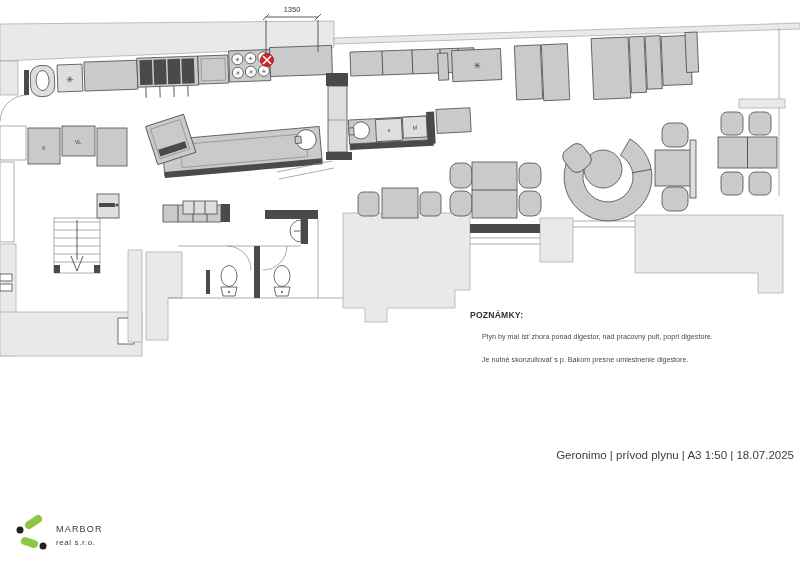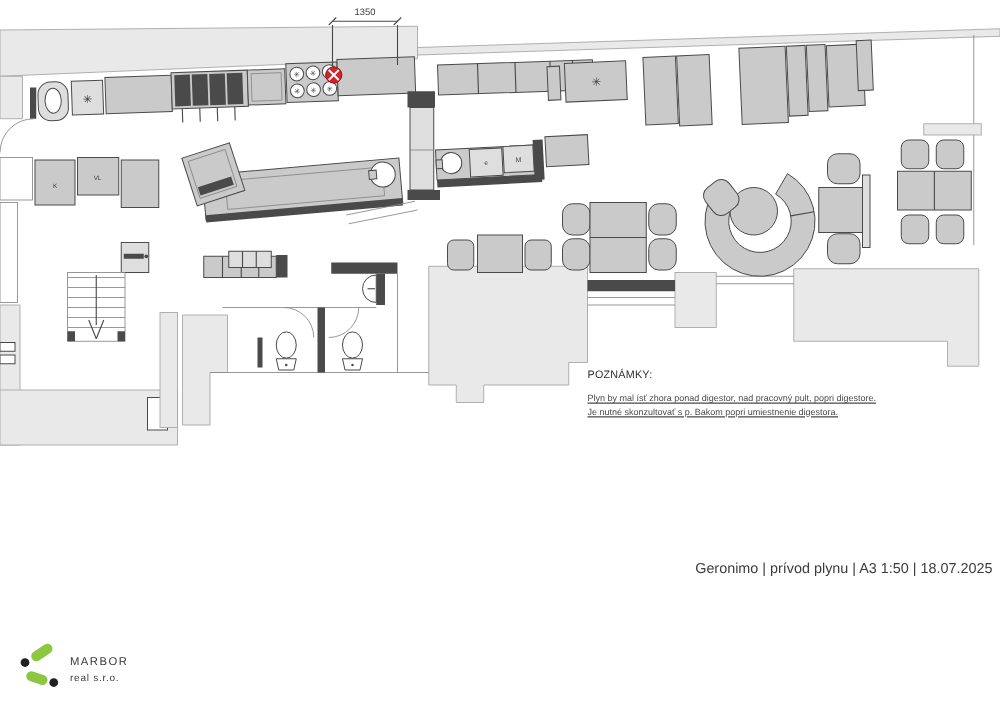--- a/index.html
+++ b/index.html
@@ -9,22 +9,22 @@
   svg text{font-family:"Liberation Sans",sans-serif;fill:#3a3a3a;}
   
   .ms{fill:#e9e9e9;stroke:#a6a6a6;stroke-width:.7;}
   .fu{fill:#cacaca;stroke:#4a4a4a;stroke-width:.8;}
   .fl{fill:#dedede;stroke:#4a4a4a;stroke-width:.8;}
   .wh{fill:#ffffff;stroke:#4a4a4a;stroke-width:.8;}
   .dk{fill:#4a4a4a;stroke:none;}
   .ln{fill:none;stroke:#8a8a8a;stroke-width:.7;}
   .lnd{fill:none;stroke:#4a4a4a;stroke-width:.9;}
   .notes{position:absolute;left:470px;top:294px;width:260px;}
-  .notes h3{margin:0 0 10px 0;font-size:8.6px;font-weight:normal;color:#2f2f2f;letter-spacing:.2px;}
-  .notes p{margin:0;font-size:7.2px;line-height:10.5px;color:#4a4a4a;text-decoration:underline;}
+  .notes h3{margin:16px 0 10px 0;font-size:8.6px;font-weight:bold;color:#2f2f2f;letter-spacing:.2px;}
+  .notes p{margin:12px;font-size:7.2px;line-height:10.5px;color:#4a4a4a;}
   .titleblock{position:absolute;right:6px;top:449px;font-size:11.5px;color:#3c3c3c;}
   .logo{position:absolute;left:12px;top:512px;width:170px;height:46px;}
 </style>
 </head>
 <body>
 
 <div class="page">
 
 <svg class="plan-svg" width="800" height="568" viewBox="0 0 800 568">
 
@@ -263,21 +263,21 @@
       <rect class="fu" x="721" y="172" width="22" height="23" rx="6"></rect>
       <rect class="fu" x="749" y="172" width="22" height="23" rx="6"></rect>
     </g>
     <rect class="fl" x="690" y="140" width="6" height="58"></rect>
   </g>
 </svg>
 
   <div class="notes">
     <h3>POZNÁMKY:</h3>
     <p>Plyn by mal ísť zhora ponad digestor, nad pracovný pult, popri digestore.</p>
-    <p>Je nutné skonzultovať s p. Bakom popri umiestnenie digestora.</p>
+    <p>Je nutné skonzultovať s p. Bakom presne umiestnenie digestore.</p>
   </div>
 
   <div class="titleblock">Geronimo | prívod plynu | A3 1:50 | 18.07.2025</div>
 
   <svg class="logo" width="170" height="46" viewBox="0 0 170 46">
     <g>
       <circle cx="8" cy="18" r="3.5" fill="#231f20"></circle>
       <path d="M17,13 L26,7" stroke="#8dc63f" stroke-width="8" stroke-linecap="round" fill="none"></path>
       <path d="M13,29 L22,32" stroke="#8dc63f" stroke-width="8" stroke-linecap="round" fill="none"></path>
       <circle cx="31" cy="34" r="3.5" fill="#231f20"></circle>

